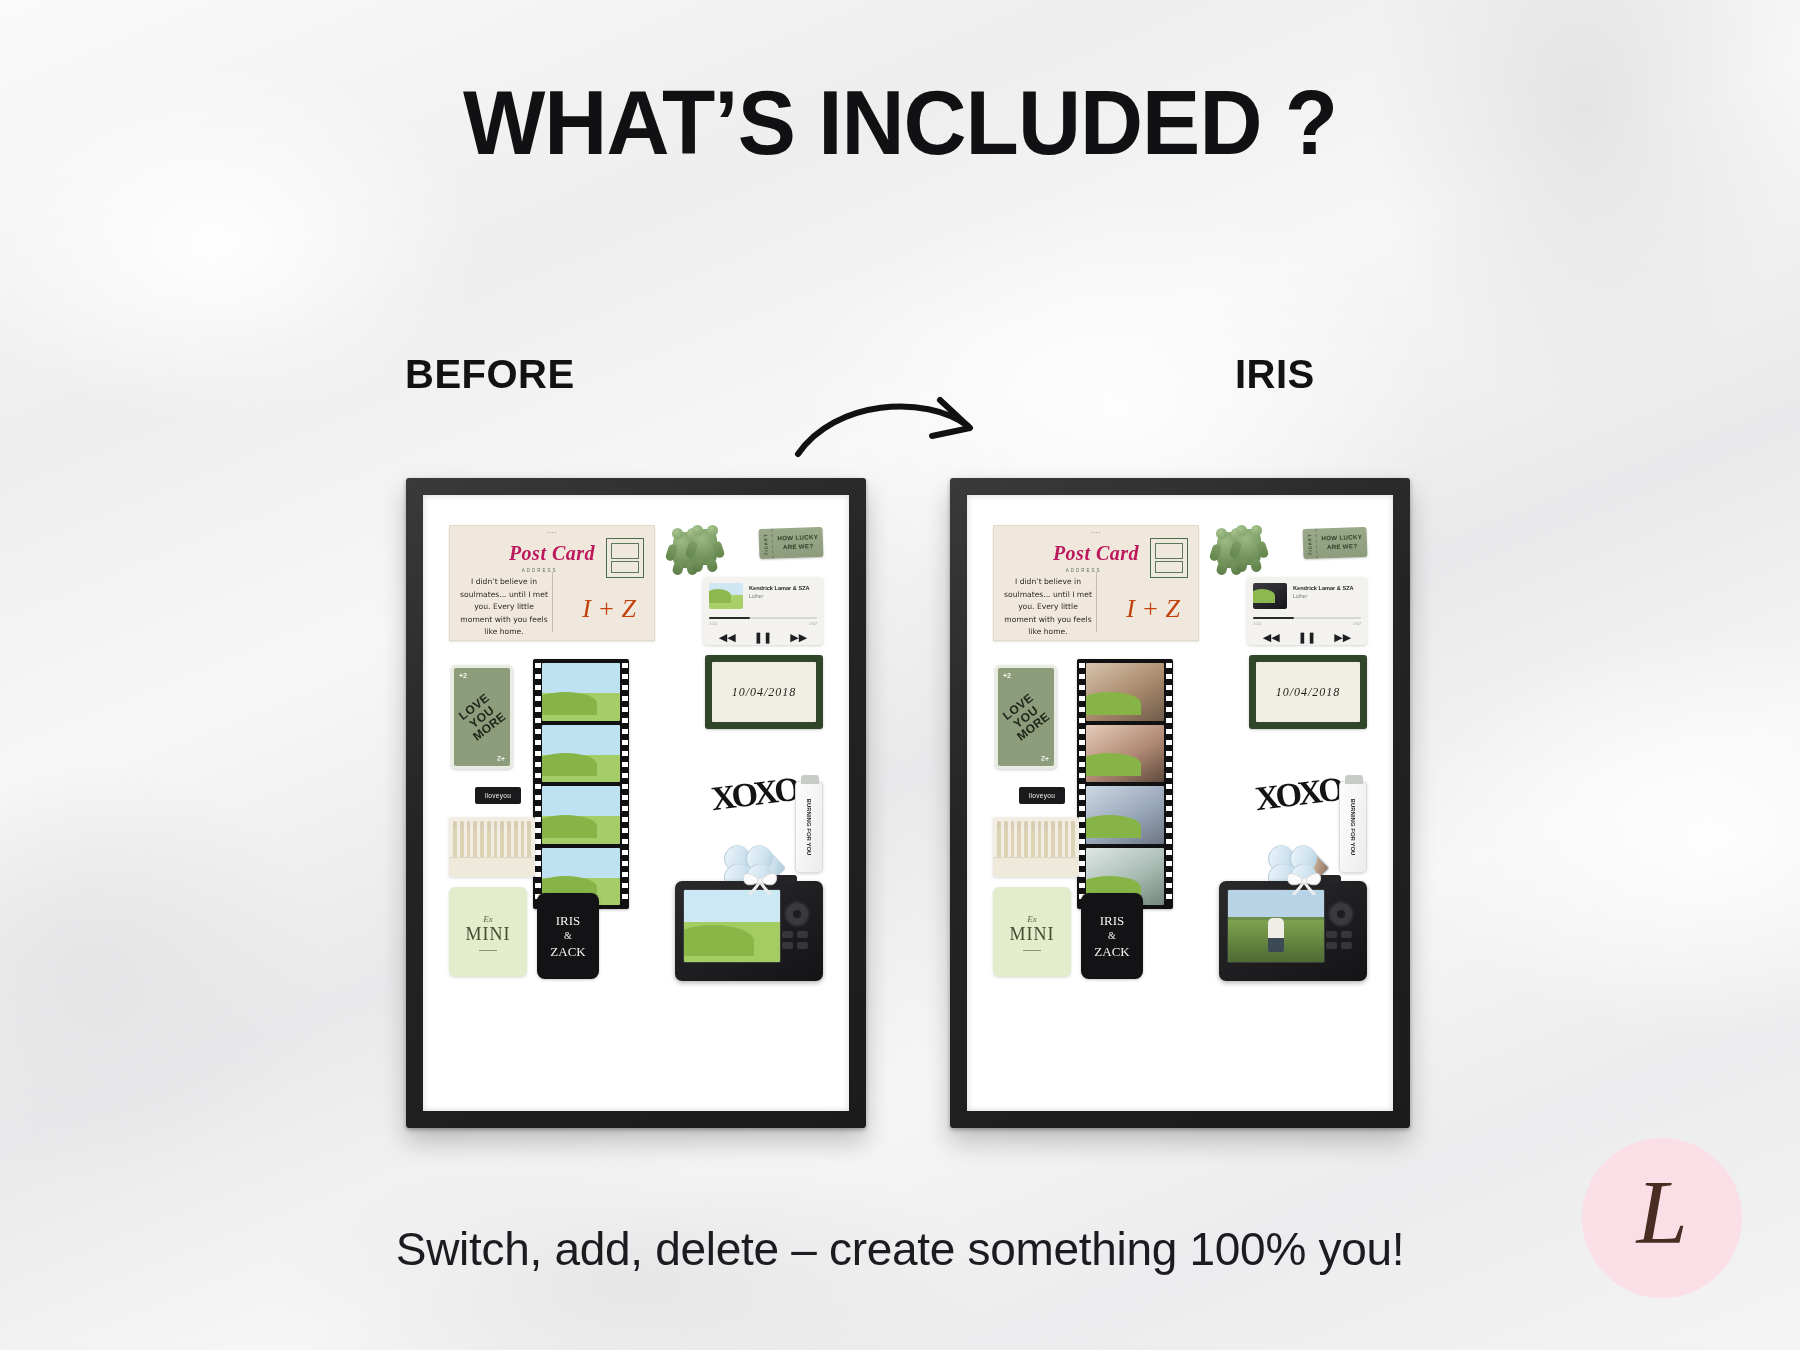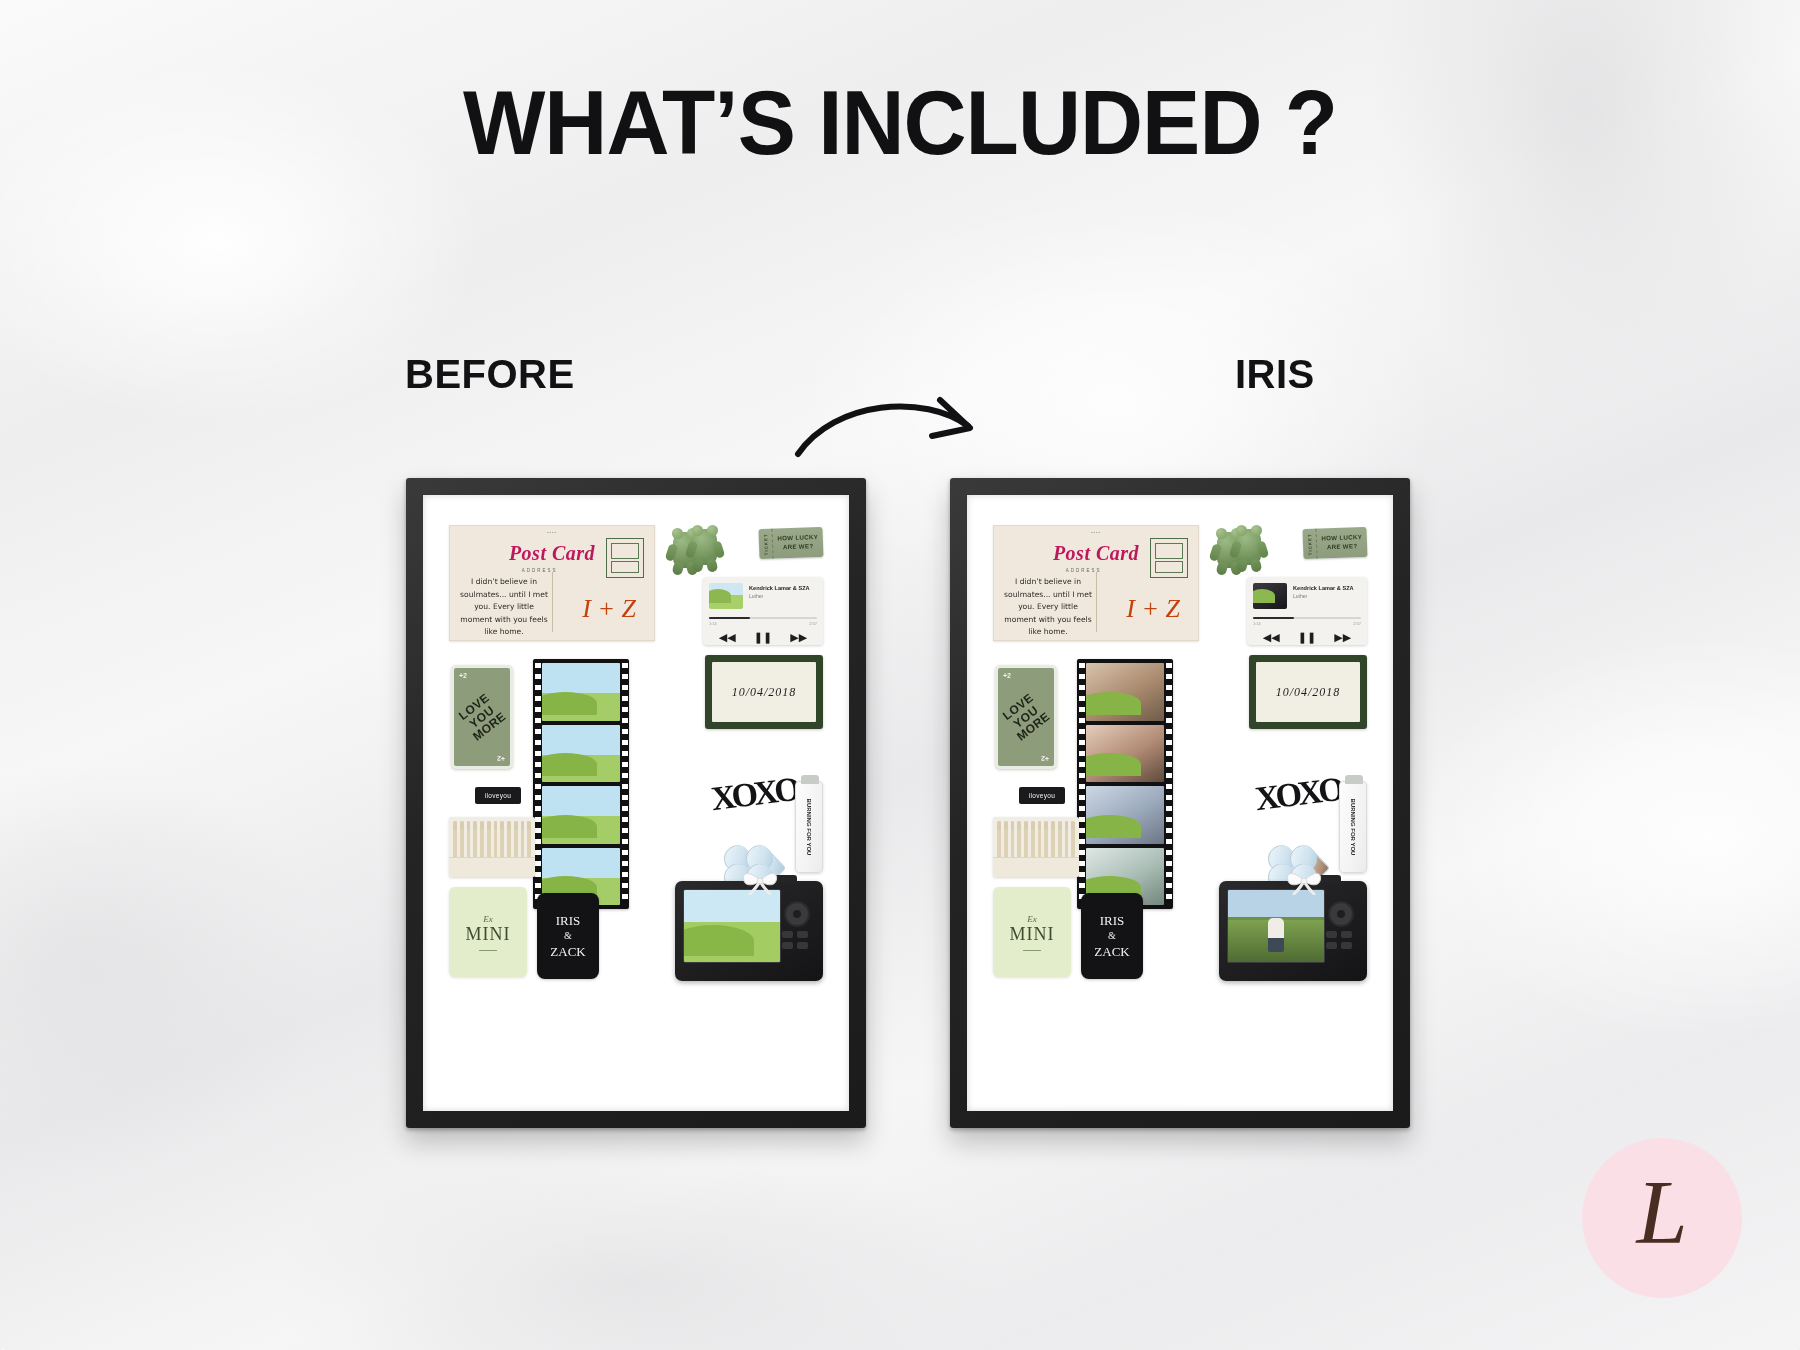--- a/index.html
+++ b/index.html
@@ -719,18 +719,19 @@
               <path d="M21 16 C 24 22, 28 26, 31 29" fill="none" stroke="#ececec" stroke-width="3" stroke-linecap="round"></path>
               <circle cx="21" cy="16" r="3" fill="#f4f4f4" stroke="#dcdcdc"></circle>
             </svg>
           </div>
         </div>
 
       </div>
     </div>
   </div>
 
+  <div class="caption">Switch, add, delete – create something 100% you!</div>
 
   <div class="logo">
     <span>L</span>
   </div>
 
 </div>
 
 </body></html>

